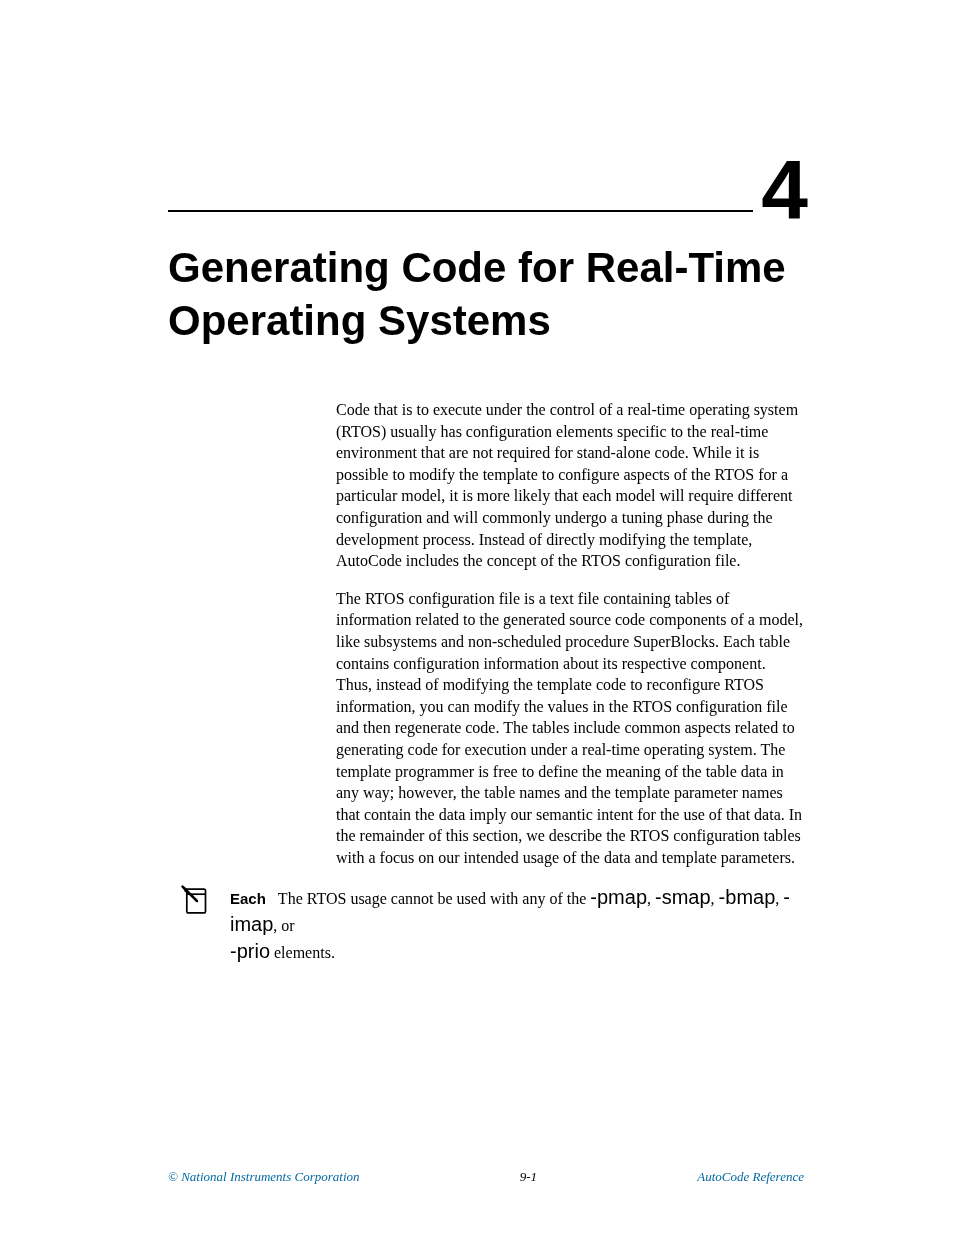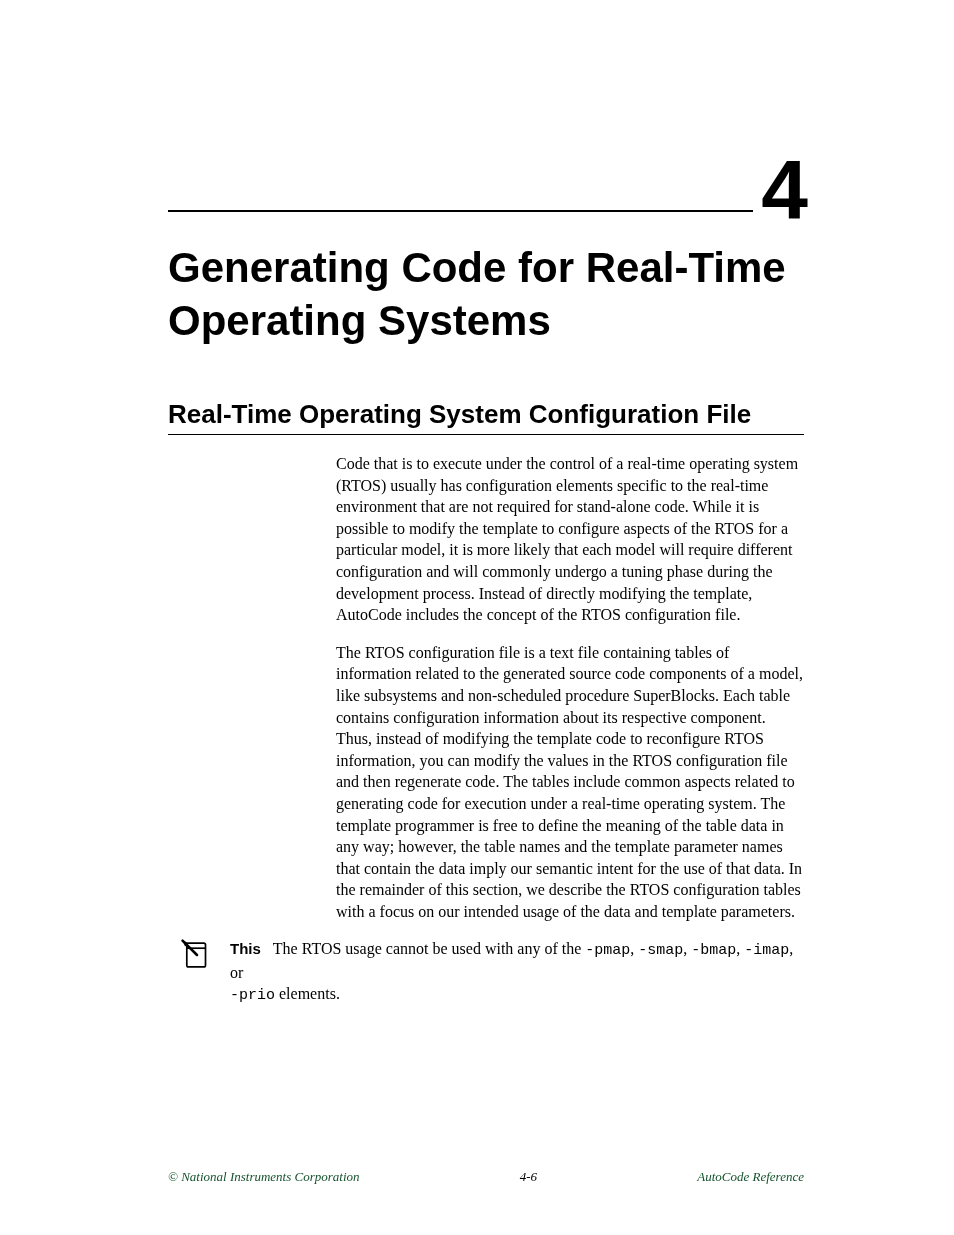--- a/index.html
+++ b/index.html
@@ -73,68 +73,67 @@
   .note-text {
     font-size: 16px;
     line-height: 1.35;
   }
   .note-label {
     font-weight: bold;
     font-family: Arial, Helvetica, sans-serif;
     font-size: 15px;
   }
   .code {
-    font-family: Liberation Mono, monospace;
-    font-size: 15px;
+    font-family: Liberation Sans, sans-serif;
+    font-size: 20px;
   }
   .footer {
     position: absolute;
     bottom: 50px;
     left: 168px;
     right: 150px;
     display: flex;
     justify-content: space-between;
     font-size: 13px;
     font-style: italic;
   }
   .footer .center {
     font-style: italic;
   }
   .footer a {
-    color: #14532d;
+    color: #0369a1;
     text-decoration: none;
   }
 </style>
 </head>
 <body>
 
 <div class="page">
   <div class="chapnum-row">
     <div class="chapnum">4</div>
   </div>
 
   <h1 class="chapter-title">Generating Code for Real-Time Operating Systems</h1>
 
 
-  <h2 class="section">Real-Time Operating System Configuration File</h2>
 
   <p class="body-text">Code that is to execute under the control of a real-time operating system (RTOS) usually has configuration elements specific to the real-time environment that are not required for stand-alone code. While it is possible to modify the template to configure aspects of the RTOS for a particular model, it is more likely that each model will require different configuration and will commonly undergo a tuning phase during the development process. Instead of directly modifying the template, AutoCode includes the concept of the RTOS configuration file.</p>
 
   <p class="body-text">The RTOS configuration file is a text file containing tables of information related to the generated source code components of a model, like subsystems and non-scheduled procedure SuperBlocks. Each table contains configuration information about its respective component. Thus, instead of modifying the template code to reconfigure RTOS information, you can modify the values in the RTOS configuration file and then regenerate code. The tables include common aspects related to generating code for execution under a real-time operating system. The template programmer is free to define the meaning of the table data in any way; however, the table names and the template parameter names that contain the data imply our semantic intent for the use of that data. In the remainder of this section, we describe the RTOS configuration tables with a focus on our intended usage of the data and template parameters.</p>
 
   <div class="note-block">
     <svg class="note-icon" viewBox="0 0 40 40">
       <rect x="8" y="6" width="22" height="28" rx="2" ry="2" fill="none" stroke="#000" stroke-width="2"></rect>
       <path d="M8 12 L30 12" stroke="#000" stroke-width="2"></path>
       <path d="M3 3 L20 20" stroke="#000" stroke-width="3" stroke-linecap="round"></path>
       <path d="M3 3 L6 10 L10 6 Z" fill="#000"></path>
     </svg>
     <div class="note-text">
-      <span class="note-label">This</span>&nbsp;&nbsp;&nbsp;<span>The RTOS usage cannot be used with any of the </span><span class="code">-pmap</span>, <span class="code">-smap</span>, <span class="code">-bmap</span>, <span class="code">-imap</span><span>, or </span><br><span class="code">-prio</span><span> elements.</span>
+      <span class="note-label">Each</span>&nbsp;&nbsp;&nbsp;<span>The RTOS usage cannot be used with any of the </span><span class="code">-pmap</span>, <span class="code">-smap</span>, <span class="code">-bmap</span>, <span class="code">-imap</span><span>, or </span><br><span class="code">-prio</span><span> elements.</span>
     </div>
   </div>
 </div>
 
 <div class="footer">
   <span><a href="#">© National Instruments Corporation</a></span>
-  <span class="center">4-6</span>
+  <span class="center">9-1</span>
   <span><a href="#">AutoCode Reference</a></span>
 </div>
 
 </body></html>

